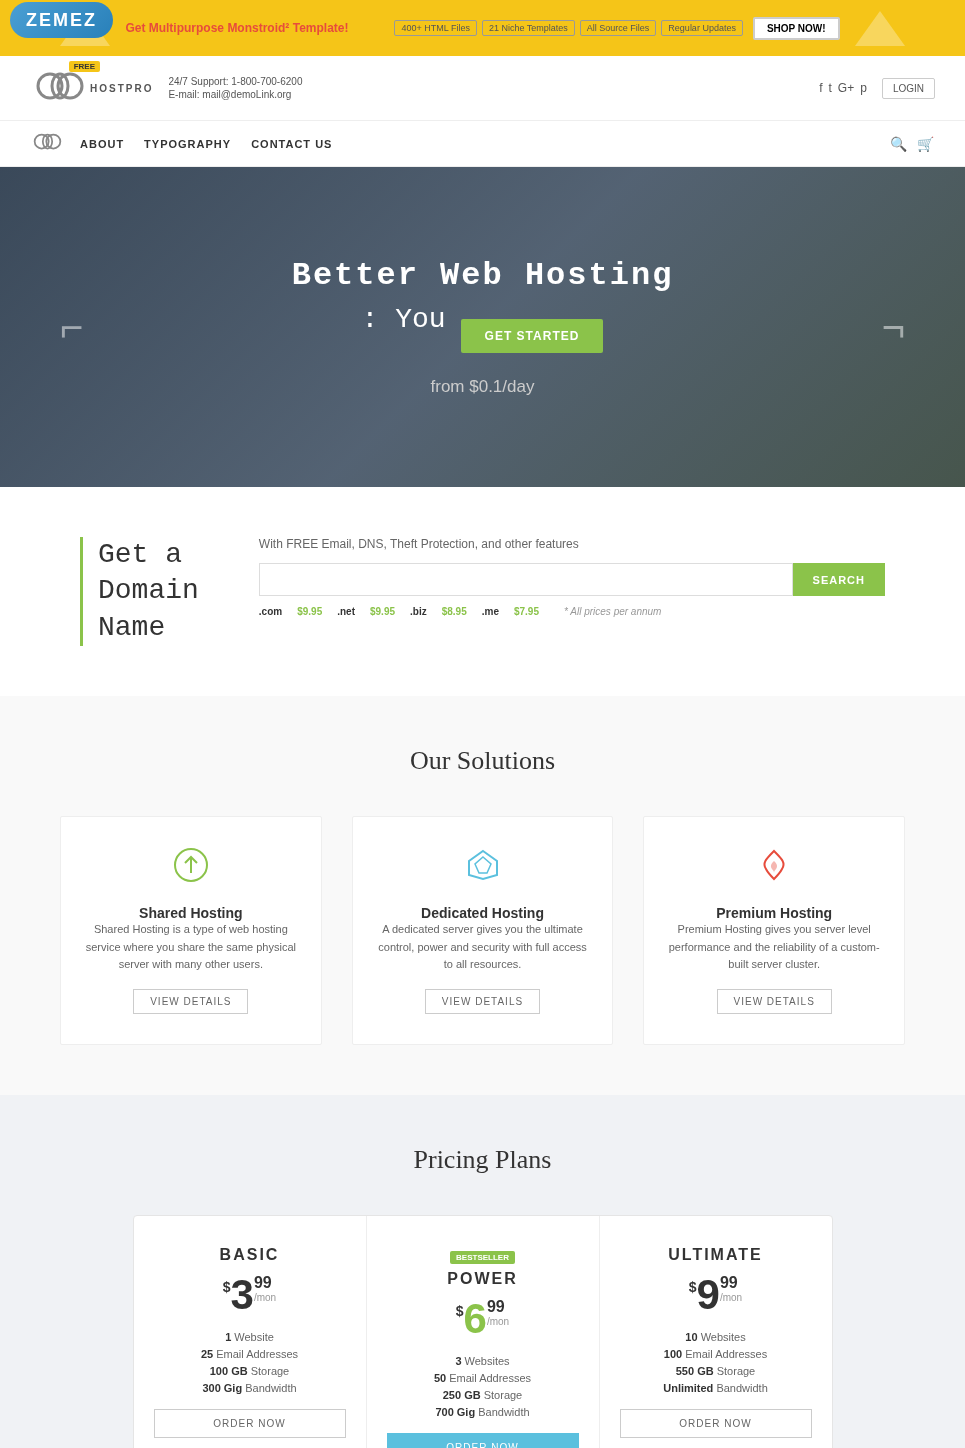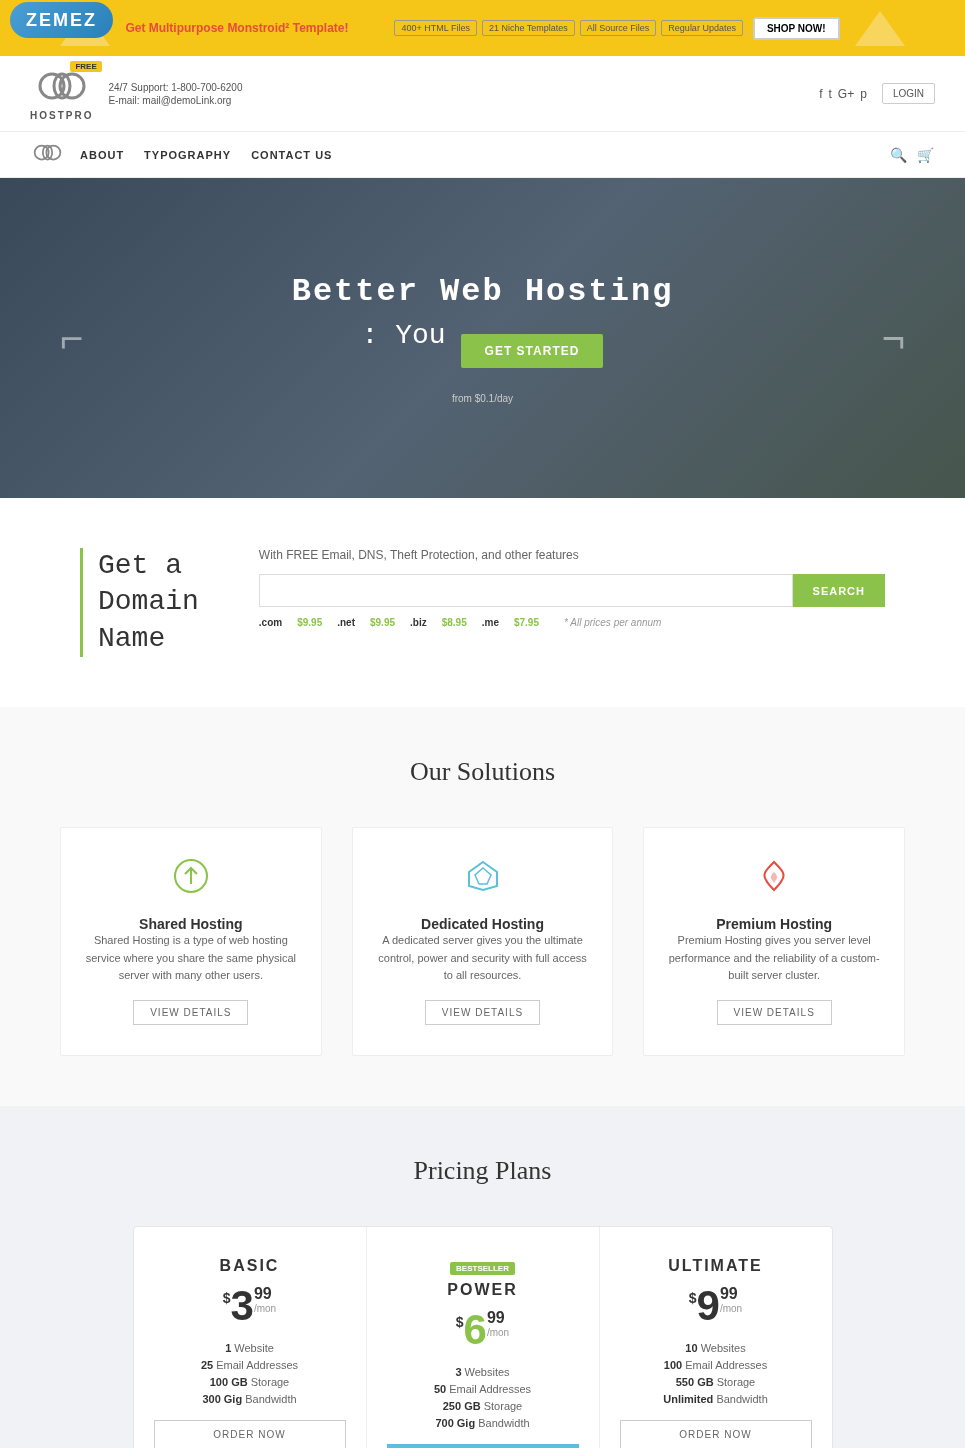--- a/index.html
+++ b/index.html
@@ -45,21 +45,21 @@
       border-bottom: 1px solid #eee;
       padding: 10px 30px;
       display: flex;
       align-items: center;
       justify-content: space-between;
     }
     .header-left {
       display: flex; align-items: center; gap: 15px;
     }
     .logo-area {
-      display: flex; flex-direction: column; align-items: center;
+      display: flex; flex-direction: row; align-items: center;
     }
     .logo-text { font-size: 10px; font-weight: bold; letter-spacing: 2px; color: #555; }
     .free-badge {
       background: #f5c518;
       color: #333; font-size: 8px; font-weight: bold;
       padding: 1px 5px; border-radius: 2px;
       position: absolute; top: -5px; right: -10px;
     }
     .header-contact {
       font-size: 10px; color: #555;
@@ -113,21 +113,21 @@
       font-family: 'Courier New', monospace;
       margin-bottom: 10px;
     }
     .hero-subtitle { font-size: 28px; font-weight: 300; font-family: 'Courier New', monospace; margin-bottom: 32px; }
     .get-started-btn {
       background: #8bc34a; color: #fff;
       border: none; padding: 10px 24px;
       font-size: 12px; font-weight: bold; letter-spacing: 1px;
       cursor: pointer; border-radius: 2px; text-transform: uppercase;
     }
-    .hero-price { font-size: 10px; color: #ccc; margin-top: 10px; }
+    .hero-price { font-size: 17px; color: #ccc; margin-top: 10px; }
     .hero-bracket-left, .hero-bracket-right {
       position: absolute; top: 50%; transform: translateY(-50%);
       font-size: 40px; color: rgba(255,255,255,0.5); font-weight: 100;
     }
     .hero-bracket-left { left: 60px; }
     .hero-bracket-right { right: 60px; }
 
     
     .domain-section {
       background: #fff;

